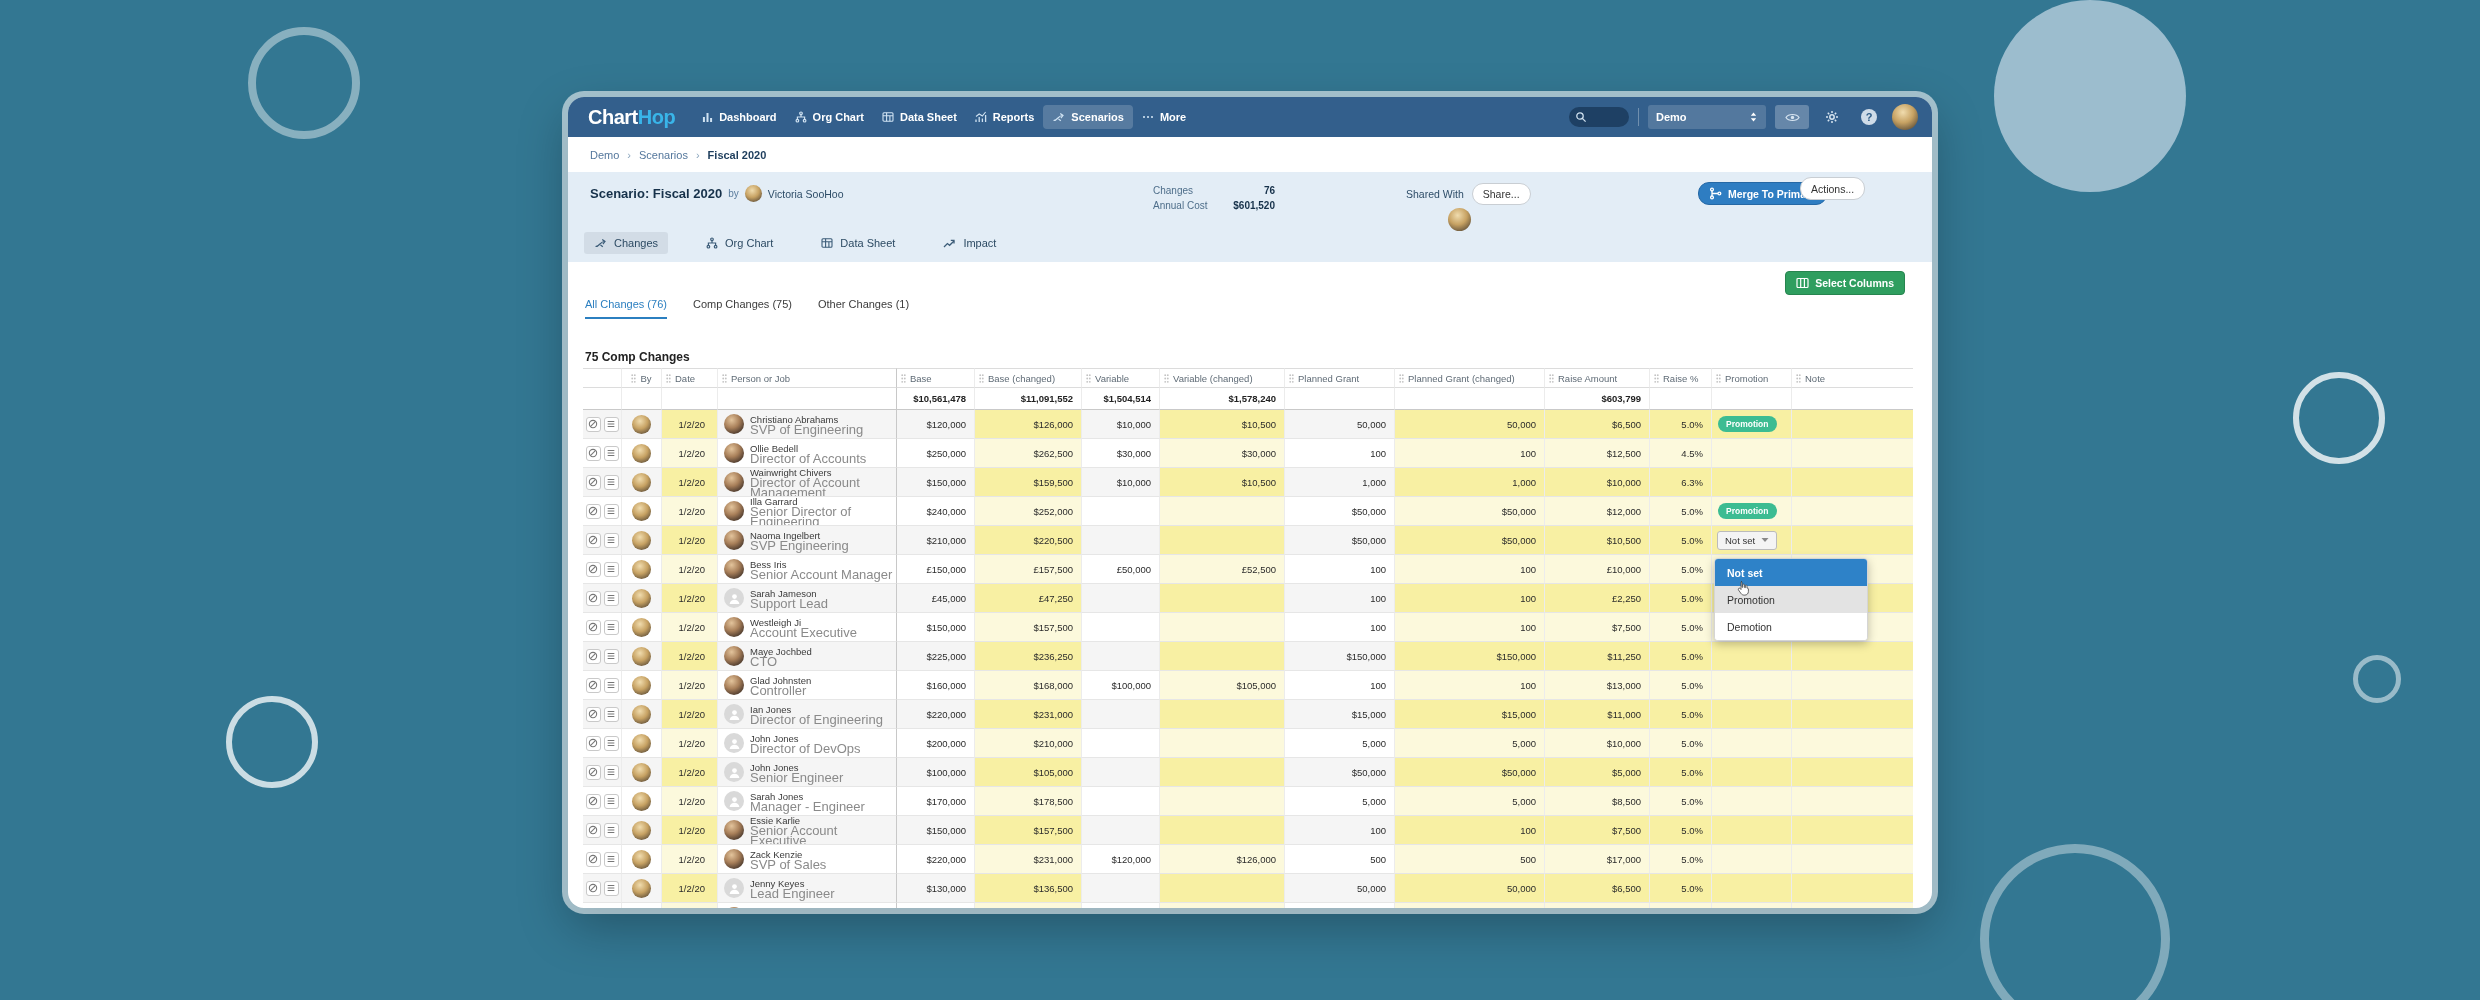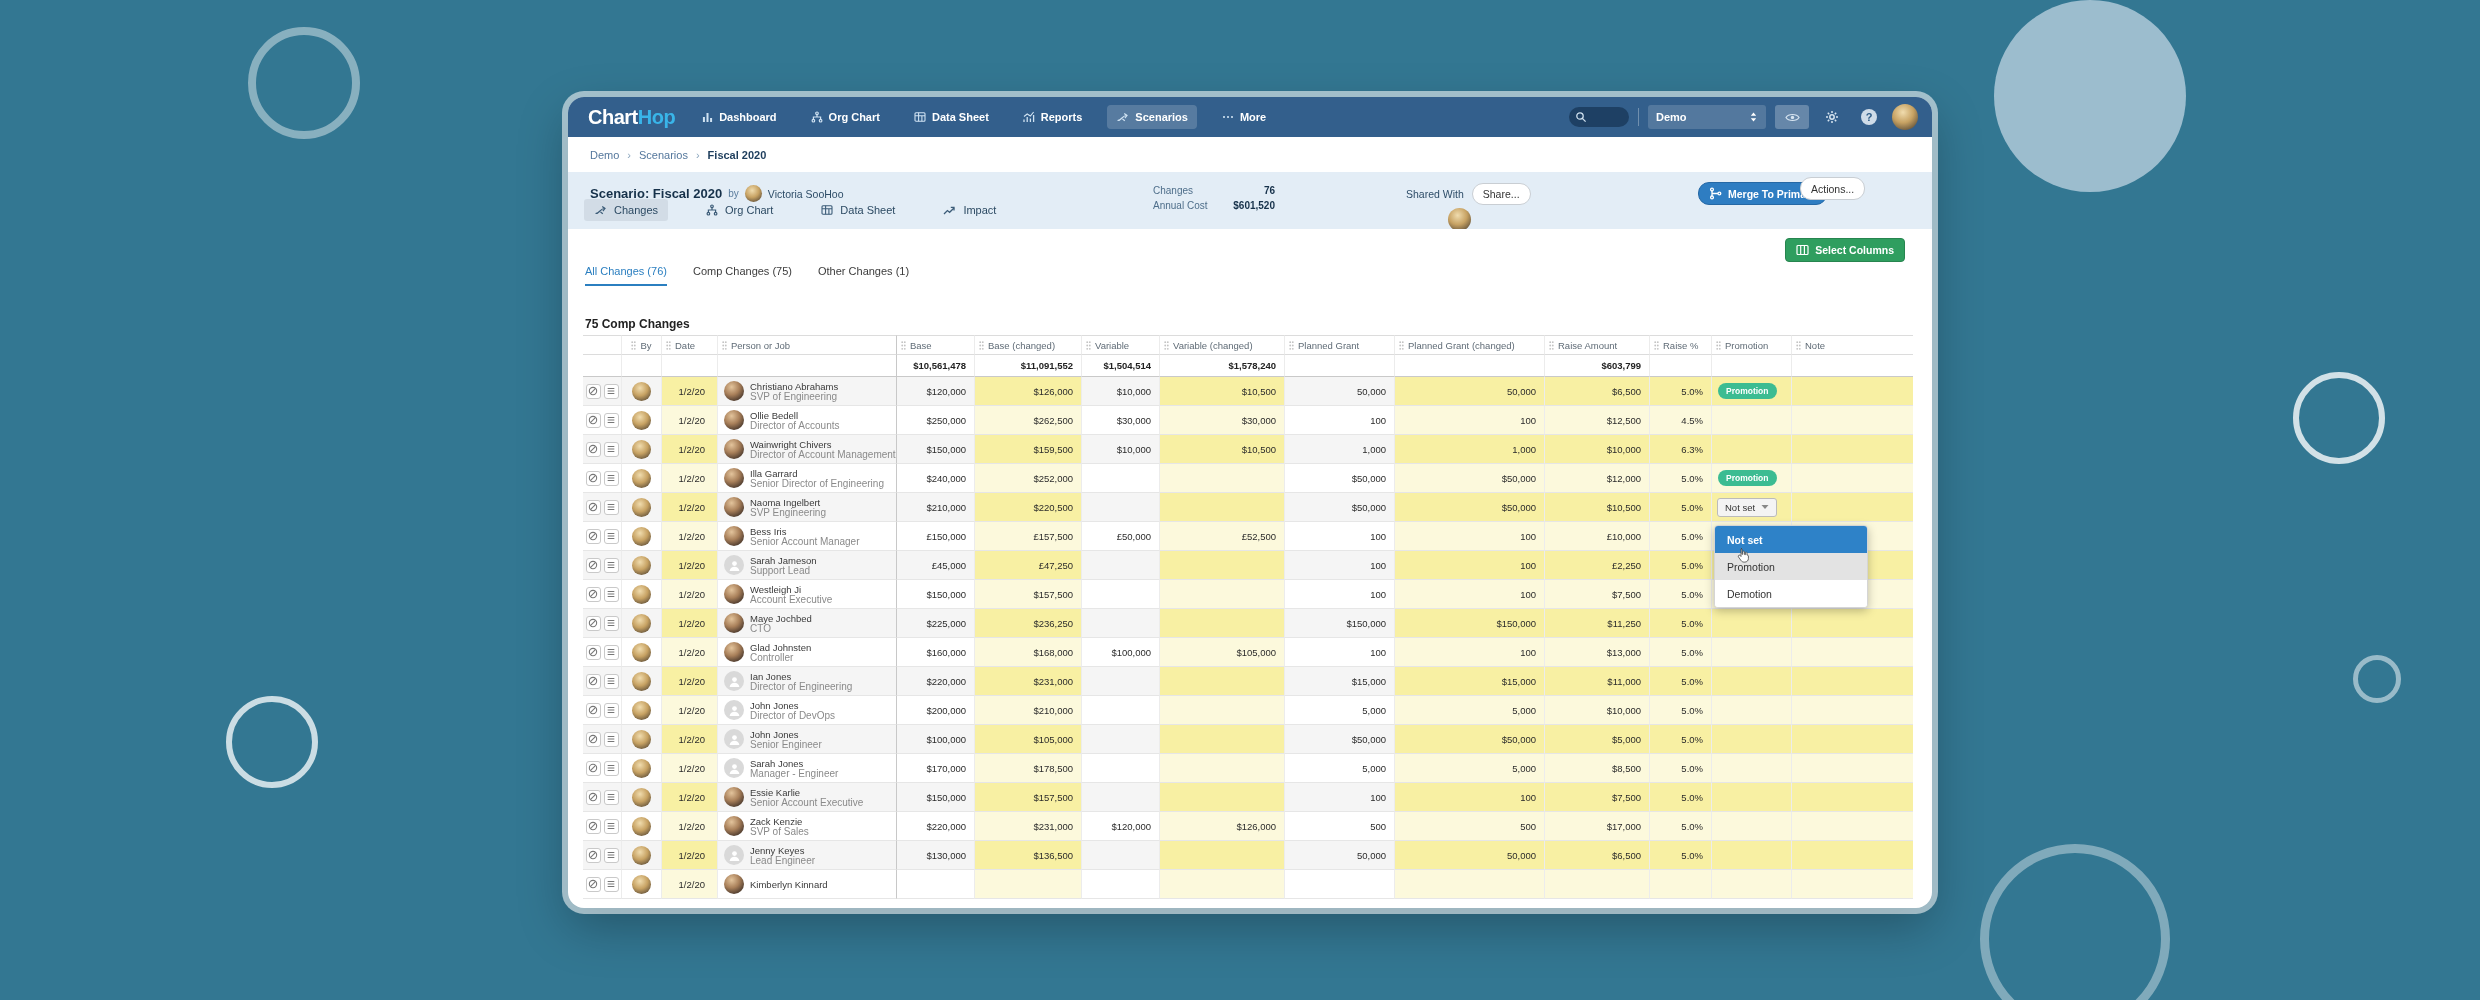--- a/index.html
+++ b/index.html
@@ -7,21 +7,21 @@
        font-family:"Liberation Sans",sans-serif;position:relative;}
   .circle{position:absolute;border-radius:50%;}
   .c-fill{background:#a5c3d4;opacity:.92;}
   .window{position:absolute;left:568px;top:97px;width:1364px;height:811px;background:#fff;
           border-radius:16px;overflow:hidden;
           box-shadow:0 0 0 6px rgba(255,255,255,.55),0 18px 50px rgba(0,0,0,.28);}
   
   .navbar{height:40px;background:#335f8c;display:flex;align-items:center;padding:0 14px;box-sizing:border-box;}
   .brand{font-size:20px;font-weight:bold;color:#fff;letter-spacing:-.5px;margin:0 18px 0 6px;cursor:default;}
   .brand .hop{color:#39b5e9;}
-  .nav-items{display:flex;align-items:center;gap:16px;}
+  .nav-items{display:flex;align-items:center;gap:0;}
   .nav-item{display:flex;align-items:center;gap:6px;color:#fff;font-size:11px;font-weight:bold;
             padding:6px 9px;border-radius:4px;white-space:nowrap;}
   .nav-item.active{background:rgba(255,255,255,.18);}
   .nav-item .ic{color:#cfe2f2;}
   .nav-right{margin-left:auto;display:flex;align-items:center;gap:9px;}
   .search-pill{width:54px;height:20px;background:rgba(10,34,60,.5);border-radius:10px;
                display:flex;align-items:center;padding-left:6px;color:#cfe0ee;}
   .nav-divider{width:1px;height:18px;background:rgba(255,255,255,.3);}
   .org-select{width:118px;height:24px;background:rgba(255,255,255,.16);border-radius:3px;color:#fff;
               font-size:11px;font-weight:bold;display:flex;align-items:center;justify-content:space-between;
@@ -35,21 +35,21 @@
           background:radial-gradient(circle at 38% 30%,#e3c49c 0%,#a9805a 42%,#5d4736 72%,#332a22 100%);}
   .avatar.v{background:radial-gradient(circle at 42% 32%,#f0dcae 0%,#c7a263 45%,#6e5b3f 80%,#3c332a 100%);}
   .avatar.generic{background:#d9d9d9;}
   .nav-avatar{width:26px;height:26px;}
   
   .breadcrumb{height:35px;display:flex;align-items:center;gap:8px;padding:0 22px;background:#fff;font-size:11px;}
   .crumb{color:#54779c;}
   .crumb.current{color:#1d3d5c;font-weight:bold;}
   .crumb-sep{color:#8aa5bd;font-size:11px;}
   
-  .scenario-panel{height:57px;background:#e3edf6;position:relative;}
+  .scenario-panel{height:90px;background:#e3edf6;position:relative;}
   .panel-title-row{position:absolute;left:22px;top:13px;display:flex;align-items:center;gap:6px;}
   .panel-title{font-size:13px;font-weight:bold;color:#16314a;}
   .by-label{font-size:10px;color:#5b7d9e;}
   .author-avatar{width:17px;height:17px;}
   .author-name{font-size:10.5px;color:#2e4d68;}
   .stats{position:absolute;left:585px;top:11px;width:122px;}
   .stat-row{display:flex;justify-content:space-between;font-size:10px;color:#4e6e8a;line-height:15px;}
   .stat-value{font-weight:bold;color:#16314a;}
   .shared{position:absolute;left:838px;top:11px;display:flex;align-items:center;gap:8px;}
   .shared-label{font-size:10.5px;color:#2e4d68;}
@@ -94,21 +94,21 @@
   .r-even .td{background:#fff;}
   .r-odd .yellow{background:#f8f0a3;}
   .r-even .yellow{background:#fcf9dc;}
   .acts{gap:3px;justify-content:center;}
   .mini-btn{width:15px;height:15px;border:1px solid #c9c9c9;border-radius:3px;background:#fff;color:#777;
             display:flex;align-items:center;justify-content:center;padding:0;}
   .by-avatar{width:19px;height:19px;}
   .person{gap:6px;padding-left:6px;}
   .p-avatar{width:20px;height:20px;}
   .p-name{font-size:9.5px;color:#3a3a3a;line-height:11px;}
-  .p-title{font-size:10px;color:#8a8a8a;line-height:10px;}
+  .p-title{font-size:13px;color:#8a8a8a;line-height:10px;}
   .badge{background:#3cbc92;color:#fff;font-size:8.5px;font-weight:bold;padding:3px 8px;border-radius:9px;
          margin-left:6px;white-space:nowrap;}
   .notset-btn{margin-left:5px;height:19px;background:#f4f4f4;border:1px solid #bbb;border-radius:3px;
               font-size:9.5px;color:#333;display:flex;align-items:center;gap:6px;padding:0 7px;}
   .notset-btn .ic{color:#888;}
   
   .dropdown-menu{position:absolute;left:1146px;top:296px;width:152px;background:#fff;border:1px solid #d5d5d5;
                  border-radius:4px;box-shadow:0 3px 10px rgba(0,0,0,.25);z-index:20;overflow:hidden;}
   .opt{height:27px;display:flex;align-items:center;padding-left:12px;font-size:10.5px;color:#333;background:#fff;}
   .opt.selected{background:#2e82c8;color:#fff;font-weight:bold;}

